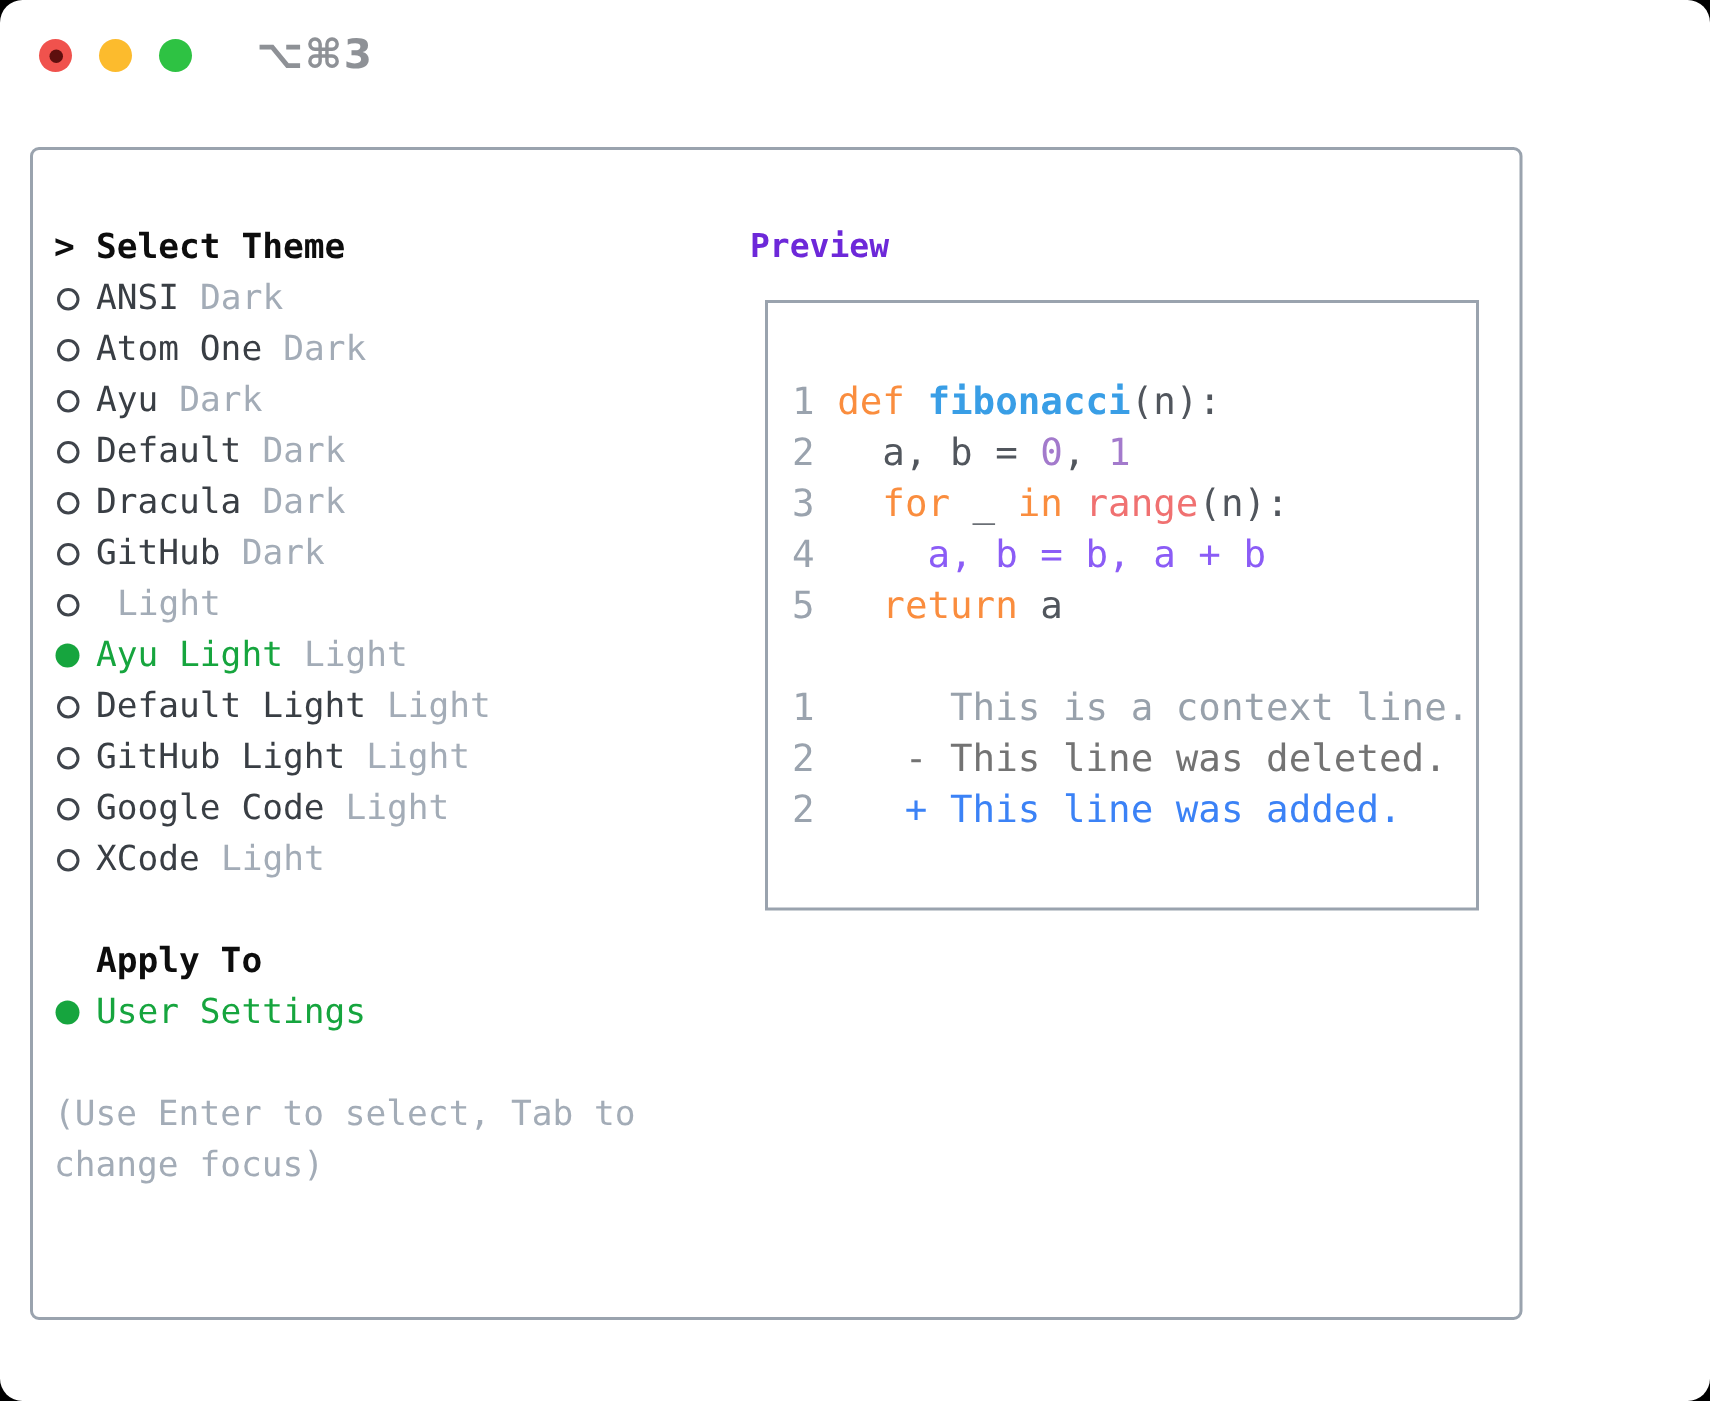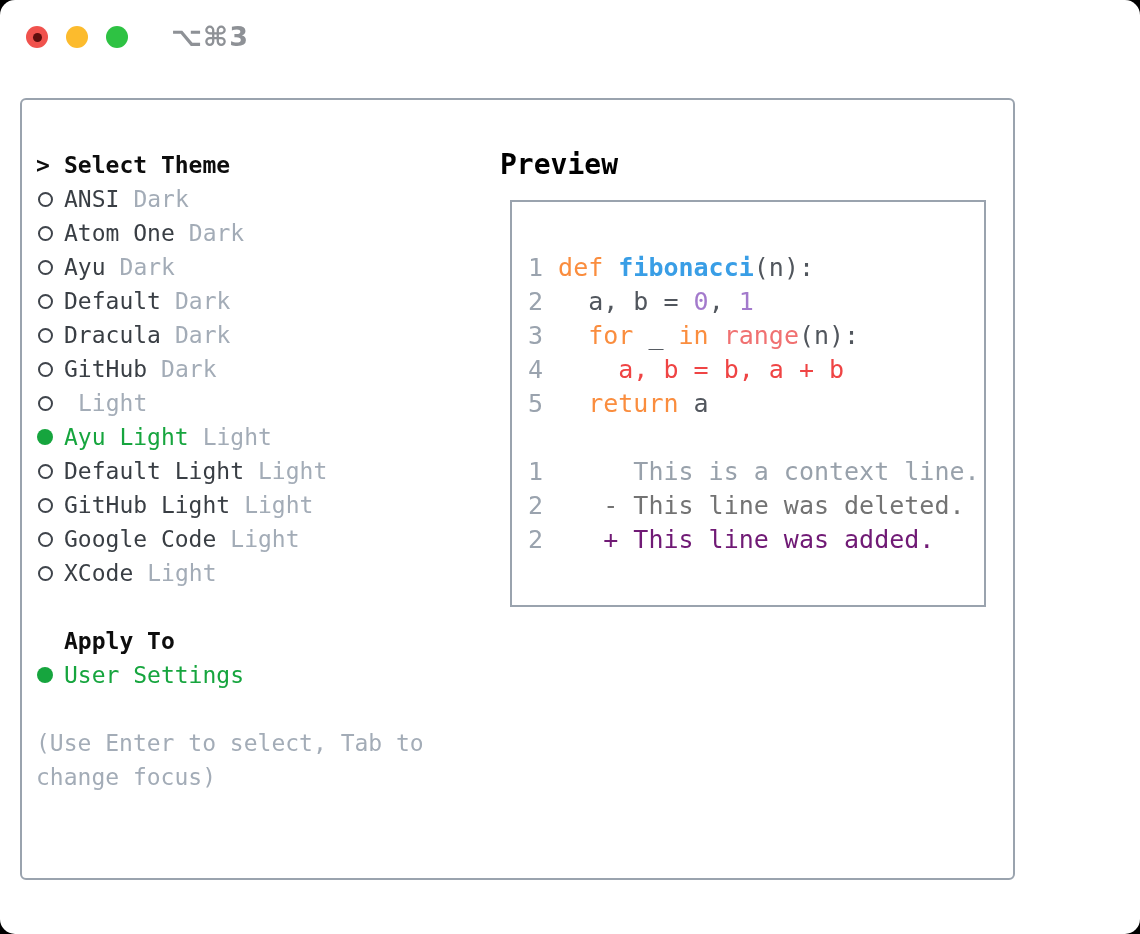--- a/index.html
+++ b/index.html
@@ -47,21 +47,21 @@
   .row.selected .label { color:#16a53e; }
   .variant { color:#a3acb7; margin-left:14px; }
   .spacer { height:34px; }
   .help {
     margin-top:34px; width:434px; font-size:23px; line-height:34px;
     color:#a3acb7;
   }
   
   .preview-title {
     position:absolute; left:478px; top:48px; height:34px; line-height:34px;
-    font-size:28px; font-weight:bold; color:#000000;
+    font-size:22px; font-weight:bold; color:#6d28d9;
   }
   .preview-box {
     position:absolute; left:488px; top:100px; width:476px; height:407px;
     border:2px solid #9aa3ae; background:#fff;
     padding:49px 0 0 16px; overflow:hidden;
   }
   .code-line {
     height:34px; line-height:34px; font-size:25px; white-space:pre;
   }
   .lineno { display:inline-block; width:2ch; }
@@ -114,23 +114,23 @@
       <div class="help">(Use Enter to select, Tab to change focus)</div>
     </div>
 
     <div class="preview-title">Preview</div>
 
     <div class="preview-box">
       <div id="code-lines">
           <div class="code-line"><span class="lineno" style="color: rgb(154, 163, 174);">1</span><span style="color: rgb(250, 141, 62);">def</span><span style="color: rgb(81, 86, 93);"> </span><span style="color: rgb(57, 158, 230); font-weight: bold;">fibonacci</span><span style="color: rgb(81, 86, 93);">(n):</span></div>
           <div class="code-line"><span class="lineno" style="color: rgb(154, 163, 174);">2</span><span style="color: rgb(81, 86, 93);">  a, b = </span><span style="color: rgb(163, 122, 204);">0</span><span style="color: rgb(81, 86, 93);">, </span><span style="color: rgb(163, 122, 204);">1</span></div>
           <div class="code-line"><span class="lineno" style="color: rgb(154, 163, 174);">3</span><span style="color: rgb(81, 86, 93);">  </span><span style="color: rgb(250, 141, 62);">for</span><span style="color: rgb(81, 86, 93);"> _ </span><span style="color: rgb(250, 141, 62);">in</span><span style="color: rgb(81, 86, 93);"> </span><span style="color: rgb(240, 113, 113);">range</span><span style="color: rgb(81, 86, 93);">(n):</span></div>
-          <div class="code-line"><span class="lineno" style="color: rgb(154, 163, 174);">4</span><span style="color: #ef4444;">    a, b = b, a + b</span></div>
+          <div class="code-line"><span class="lineno" style="color: rgb(154, 163, 174);">4</span><span style="color: #8b5cf6;">    a, b = b, a + b</span></div>
           <div class="code-line"><span class="lineno" style="color: rgb(154, 163, 174);">5</span><span style="color: rgb(81, 86, 93);">  </span><span style="color: rgb(250, 141, 62);">return</span><span style="color: rgb(81, 86, 93);"> a</span></div>
           <div class="code-line"><span class="lineno" style="color: rgb(154, 163, 174);"></span></div>
           <div class="code-line"><span class="lineno" style="color: rgb(154, 163, 174);">1</span><span style="color: rgb(152, 161, 171); margin-top: 44px;">     This is a context line.</span></div>
           <div class="code-line"><span class="lineno" style="color: rgb(154, 163, 174);">2</span><span style="color: #737373;">   - This line was deleted.</span></div>
-          <div class="code-line"><span class="lineno" style="color: rgb(154, 163, 174);">2</span><span style="color: #701a75;">   + This line was added.</span></div>
+          <div class="code-line"><span class="lineno" style="color: rgb(154, 163, 174);">2</span><span style="color: #3b82f6;">   + This line was added.</span></div>
         </div>
     </div>
 
   </div>
 </div>
 
 </body></html>

